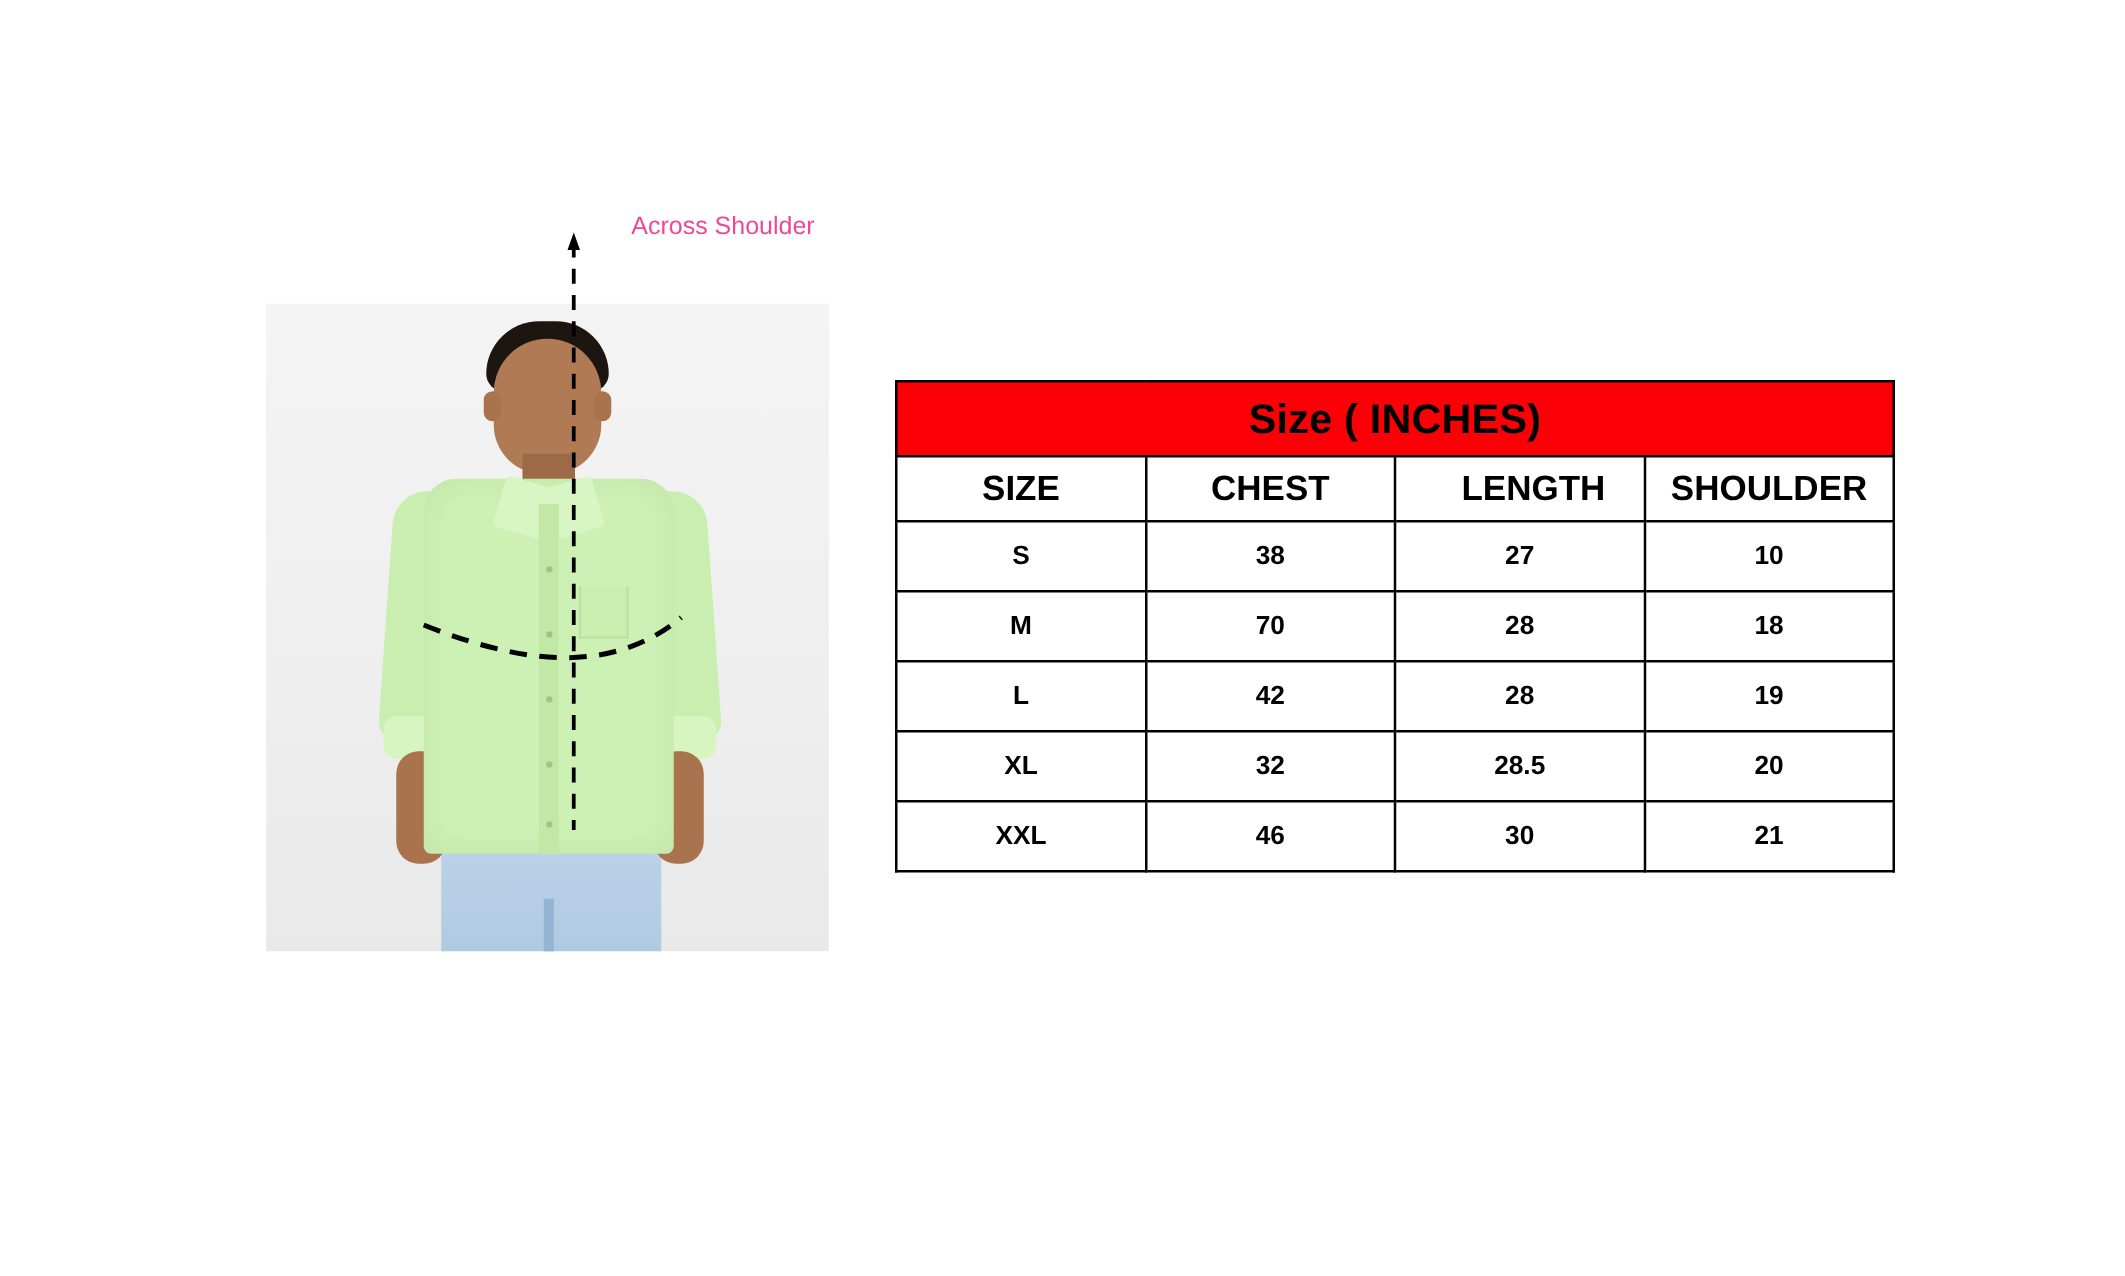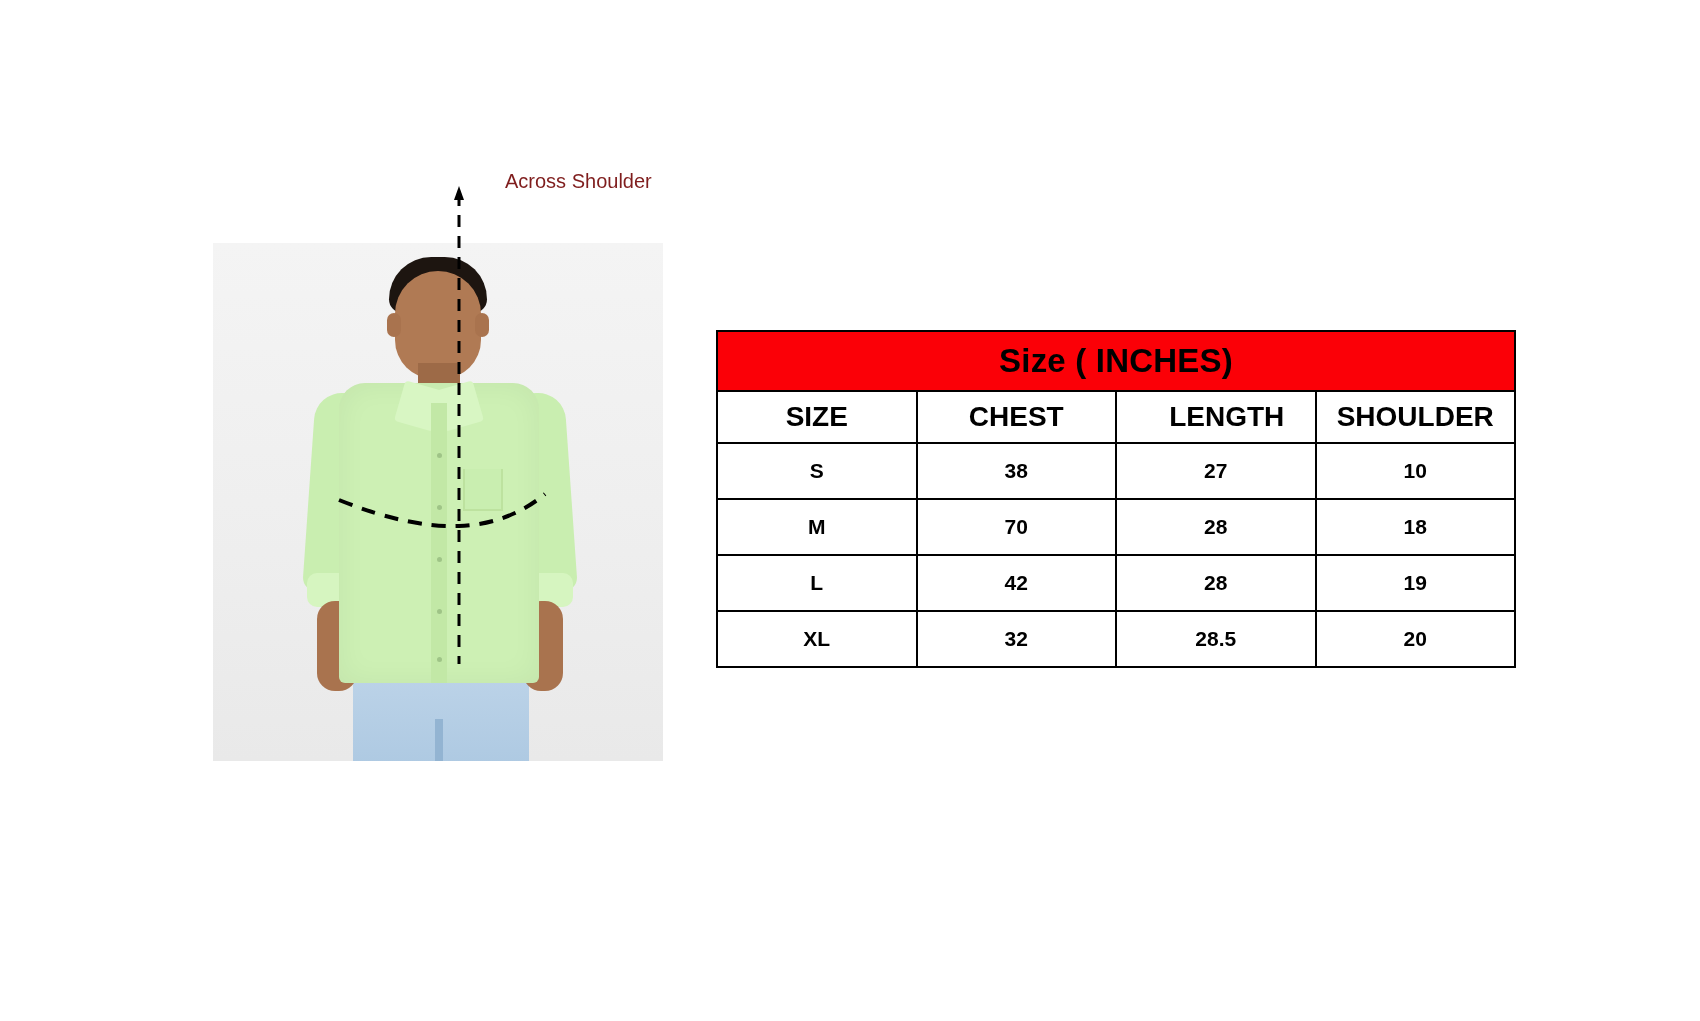--- a/index.html
+++ b/index.html
@@ -22,21 +22,21 @@
     top: 170px;
     width: 460px;
     height: 620px;
   }
 
   #annotation-label {
     position: absolute;
     left: 292px;
     top: 0px;
     font-size: 20px;
-    color: #7f1d1d;
+    color: #ec4899;
     font-family: "Liberation Sans", sans-serif;
     white-space: nowrap;
   }
 
   #photo-box {
     position: absolute;
     left: 0px;
     top: 73px;
     width: 450px;
     height: 518px;
@@ -141,21 +141,21 @@
     position: absolute;
     left: 0; top: 0;
     width: 460px; height: 620px;
     pointer-events: none;
   }
 
   
   #size-table-wrap {
     position: absolute;
     left: 716px;
-    top: 330px;
+    top: 304px;
     width: 800px;
   }
   table#size-table {
     border-collapse: collapse;
     width: 800px;
     table-layout: fixed;
   }
   table#size-table th,
   table#size-table td {
     border: 2px solid #000000;
@@ -264,15 +264,21 @@
         <td class="data-cell">42</td>
         <td class="data-cell">28</td>
         <td class="data-cell">19</td>
       </tr>
       <tr>
         <td class="data-cell">XL</td>
         <td class="data-cell">32</td>
         <td class="data-cell">28.5</td>
         <td class="data-cell">20</td>
       </tr>
+      <tr>
+        <td class="data-cell">XXL</td>
+        <td class="data-cell">46</td>
+        <td class="data-cell">30</td>
+        <td class="data-cell">21</td>
+      </tr>
     </tbody>
   </table>
 </div>
 
 </body></html>

